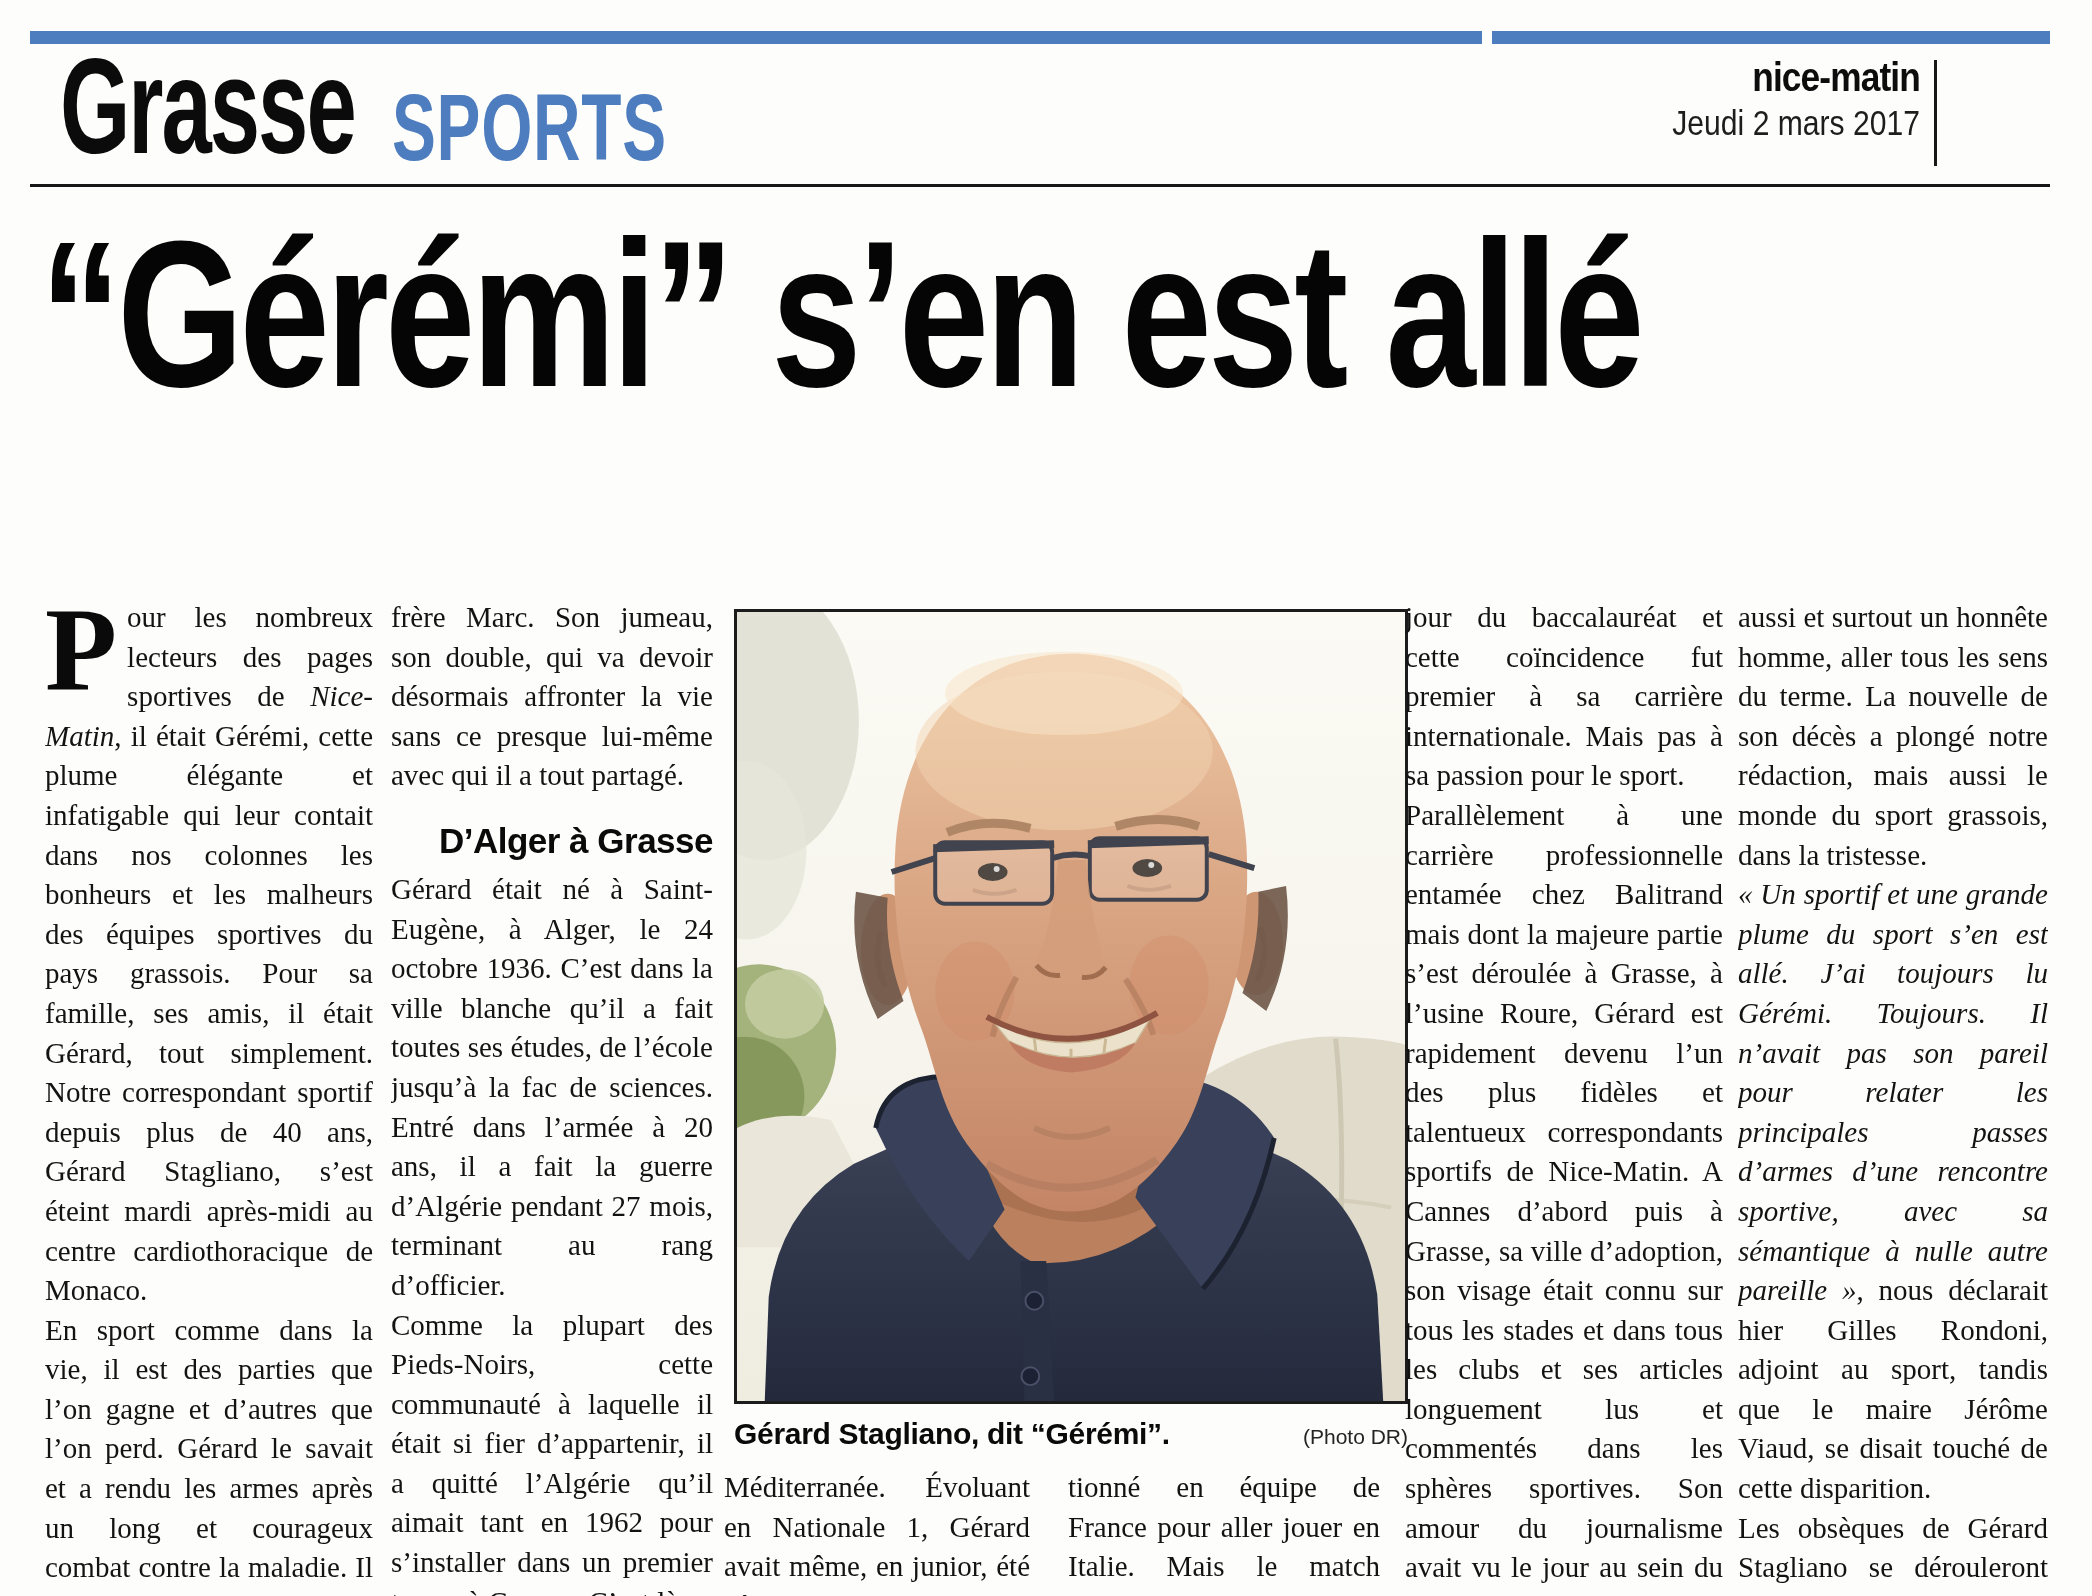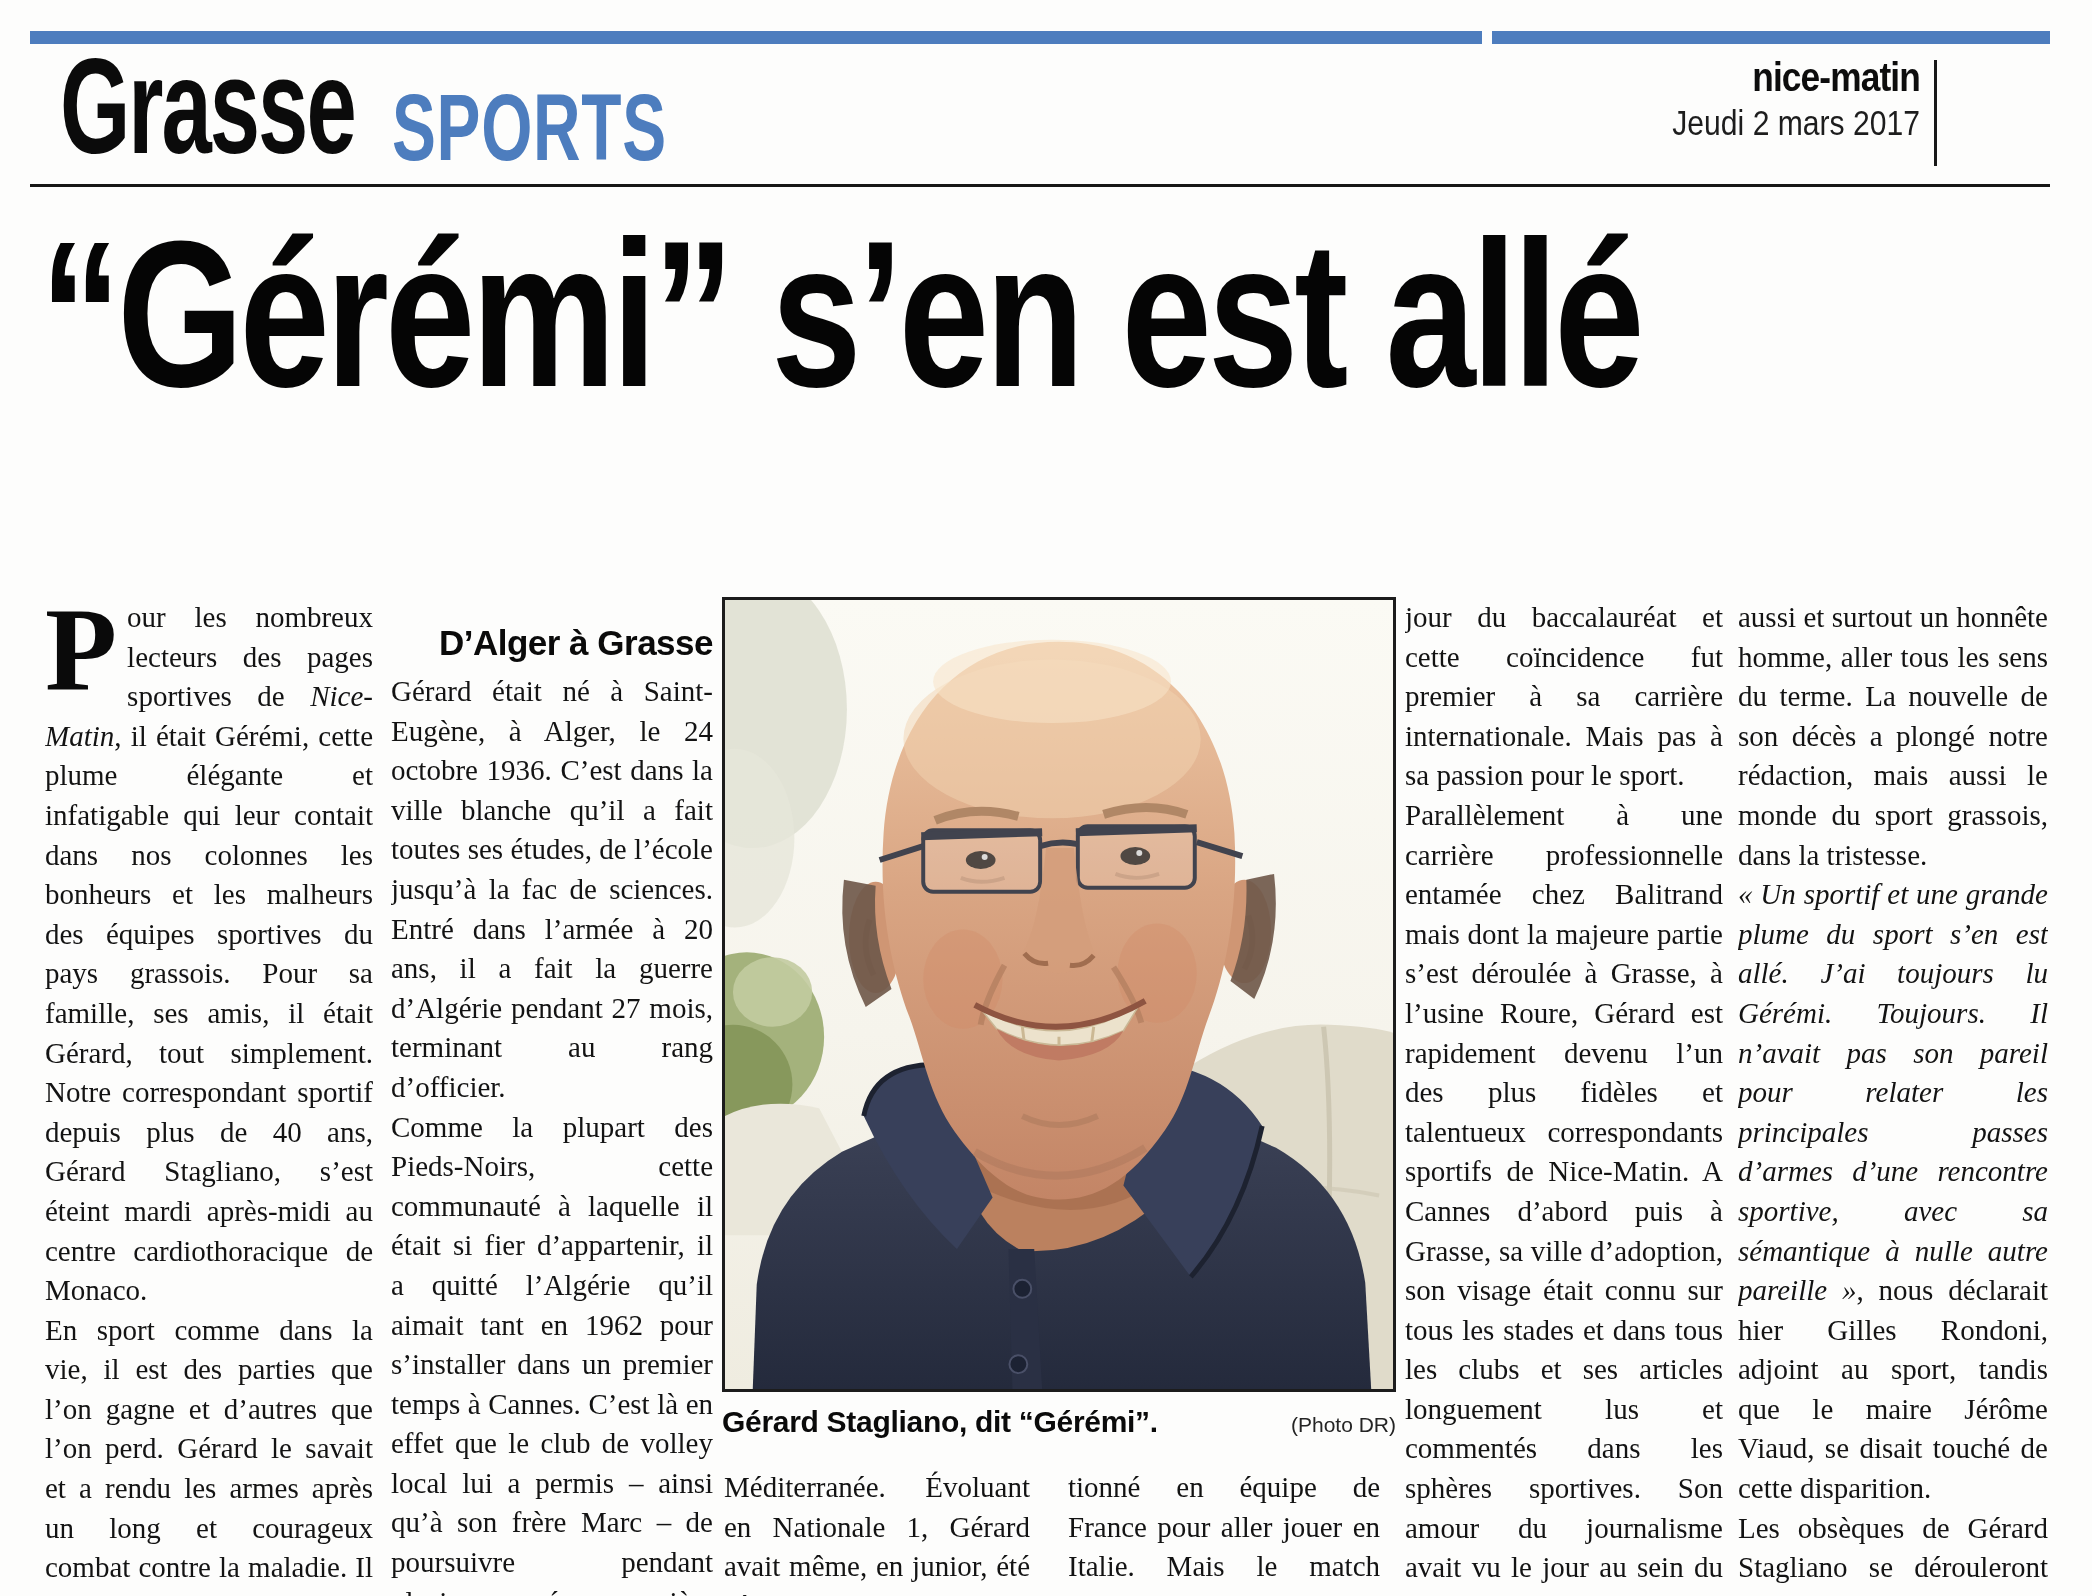--- a/index.html
+++ b/index.html
@@ -59,21 +59,21 @@
   .dropcap{
     float:left;font-weight:700;font-size:118px;line-height:94px;
     padding:6px 10px 0 0;color:#0a0a0a;
   }
   .it{font-style:italic;}
   .sec-heading{
     font-family:"Liberation Sans",sans-serif;font-weight:700;font-size:35px;line-height:40px;
     letter-spacing:-0.5px;margin:25px 0 9px 0 !important;text-align:right;color:#0a0a0a;
   }
   
-  .photo-figure{position:absolute;left:722px;top:597px;width:674px;margin:0;}
+  .photo-figure{position:absolute;left:722px;top:597px;width:674px;margin:12px;}
   .photo-frame{width:674px;height:795px;border:3px solid #1c1c1c;box-sizing:border-box;background:#f6f4ec;}
   .photo-frame svg{display:block;width:100%;height:100%;}
   .caption-row{
     display:flex;justify-content:space-between;align-items:baseline;
     margin-top:13px;font-family:"Liberation Sans",sans-serif;
   }
   .caption{font-weight:700;font-size:30px;letter-spacing:-0.3px;color:#0a0a0a;}
   .credit{font-weight:400;font-size:21px;color:#242424;}
 </style>
 </head>
@@ -93,20 +93,21 @@
   <div class="mast-rule"></div>
 
   <h1 class="headline">“Gérémi” s’en est allé</h1>
 
   <section class="bodycol col1">
     <p><span class="dropcap">P</span><span>our les nombreux lecteurs des pages sportives de </span><span class="it">Nice-Matin</span><span>, il était Gérémi, cette plume élégante et infatigable qui leur contait dans nos colonnes les bonheurs et les malheurs des équipes sportives du pays grassois. Pour sa famille, ses amis, il était Gérard, tout simplement. Notre correspondant sportif depuis plus de 40 ans, Gérard Stagliano, s’est éteint mardi après-midi au centre cardiothoracique de Monaco.</span></p>
     <p>En sport comme dans la vie, il est des parties que l’on gagne et d’autres que l’on perd. Gérard le savait et a rendu les armes après un long et courageux combat contre la maladie. Il laisse dans la tristesse et le désarroi son épouse, Marcelle, son fils, Rémi – qu’il aimait au point d’avoir choisi comme nom de plume la contraction de leurs deux prénoms – et surtout son</p>
   </section>
 
   <section class="bodycol col2">
+    <p>frère Marc. Son jumeau, son double, qui va devoir désormais affronter la vie sans ce presque lui-même avec qui il a tout partagé.</p>
     <p class="sec-heading">D’Alger à Grasse</p>
     <p>Gérard était né à Saint-Eugène, à Alger, le 24 octobre 1936. C’est dans la ville blanche qu’il a fait toutes ses études, de l’école jusqu’à la fac de sciences. Entré dans l’armée à 20 ans, il a fait la guerre d’Algérie pendant 27 mois, terminant au rang d’officier.</p>
     <p>Comme la plupart des Pieds-Noirs, cette communauté à laquelle il était si fier d’appartenir, il a quitté l’Algérie qu’il aimait tant en 1962 pour s’installer dans un premier temps à Cannes. C’est là en effet que le club de volley local lui a permis – ainsi qu’à son frère Marc – de poursuivre pendant plusieurs années sa carrière de volleyeur de haut niveau entamée de l’autre côté de la</p>
   </section>
 
   <figure class="photo-figure">
     <div class="photo-frame">
       <svg viewBox="0 0 674 795" preserveAspectRatio="none">
         <defs>
           <linearGradient id="bgG" x1="0" y1="0" x2="0" y2="1">

